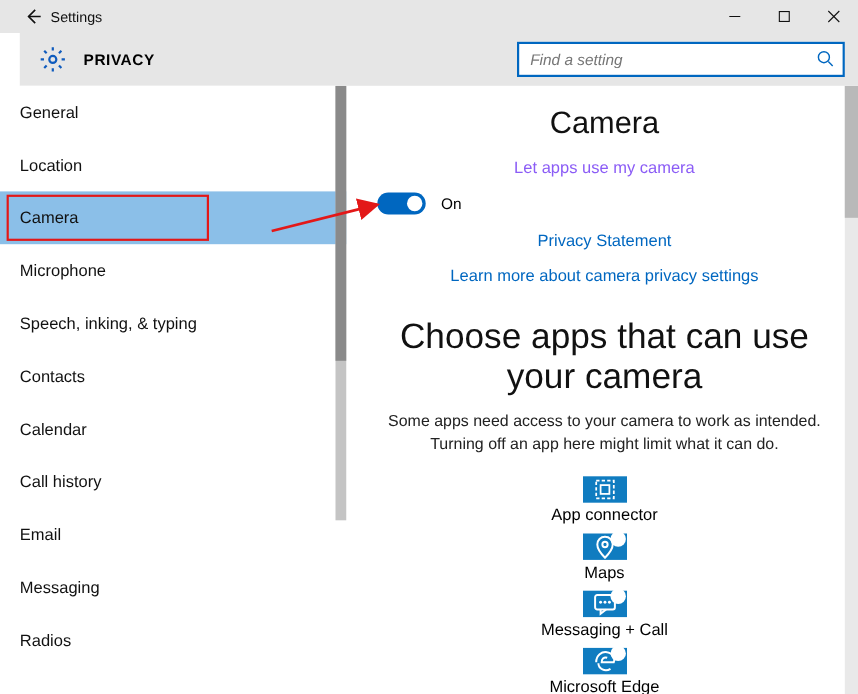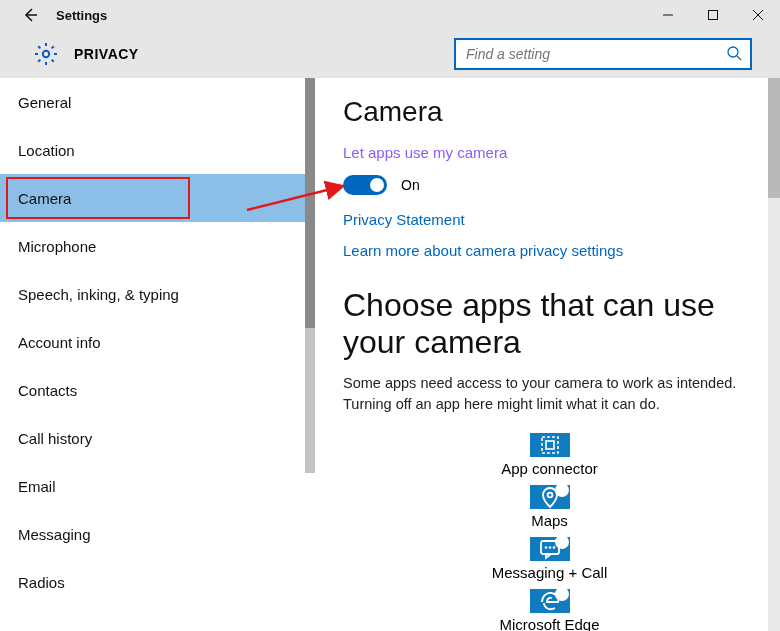--- a/index.html
+++ b/index.html
@@ -19,41 +19,41 @@
     align-items: center;
     background: #e6e6e6;
     padding-left: 18px;
   }
   .titlebar .back {
     width: 24px; height: 24px;
     display:flex; align-items:center; justify-content:center;
     cursor: pointer;
   }
   .titlebar .title {
-    margin-left: 14px;
+    margin-left: 4px;
     font-size: 13px;
     color: #111;
-    font-weight: bold;
   }
   .winctrls {
     margin-left: auto;
     display: flex;
   }
   .winctrl {
     width: 45px; height: 30px;
     display:flex; align-items:center; justify-content:center;
     cursor: pointer;
     font-size: 12px;
   }
   .headerbar {
     height: 48px;
     background: #e6e6e6;
     display: flex;
     align-items: center;
-    padding: 0 28px;
+    padding: 0 12px;
+    margin-left: 18px;
   }
   .headerbar .gear {
     width: 28px; height: 28px;
     margin-left: 4px;
     color: #0f5bbd;
     display:flex;align-items:center;justify-content:center;
   }
   .headerbar .section {
     font-weight: 600;
     font-size: 14px;
@@ -76,20 +76,21 @@
     flex: 1;
     font-size: 14px;
     color: #333;
     font-style: italic;
     background: transparent;
   }
   .searchwrap .sicon { color: #0067c0; }
   .content {
     display: flex;
     height: calc(631px - 30px - 48px);
+    text-align: center;
   }
   .sidebar {
     width: 315px;
     background: #fff;
     position: relative;
     overflow: hidden;
   }
   .side-scroll {
     position: absolute;
     right: 0; top: 0;
@@ -269,24 +270,24 @@
         <div class="nav-item active">
           <span>Camera</span>
         </div>
         <div class="nav-item">
           <span>Microphone</span>
         </div>
         <div class="nav-item">
           <span>Speech, inking, &amp; typing</span>
         </div>
         <div class="nav-item">
-          <span>Account info</span>
-        </div>
-        <div class="nav-item">
           <span>Contacts</span>
+        </div>
+        <div class="nav-item">
+          <span>Calendar</span>
         </div>
         <div class="nav-item">
           <span>Call history</span>
         </div>
         <div class="nav-item">
           <span>Email</span>
         </div>
         <div class="nav-item">
           <span>Messaging</span>
         </div>

